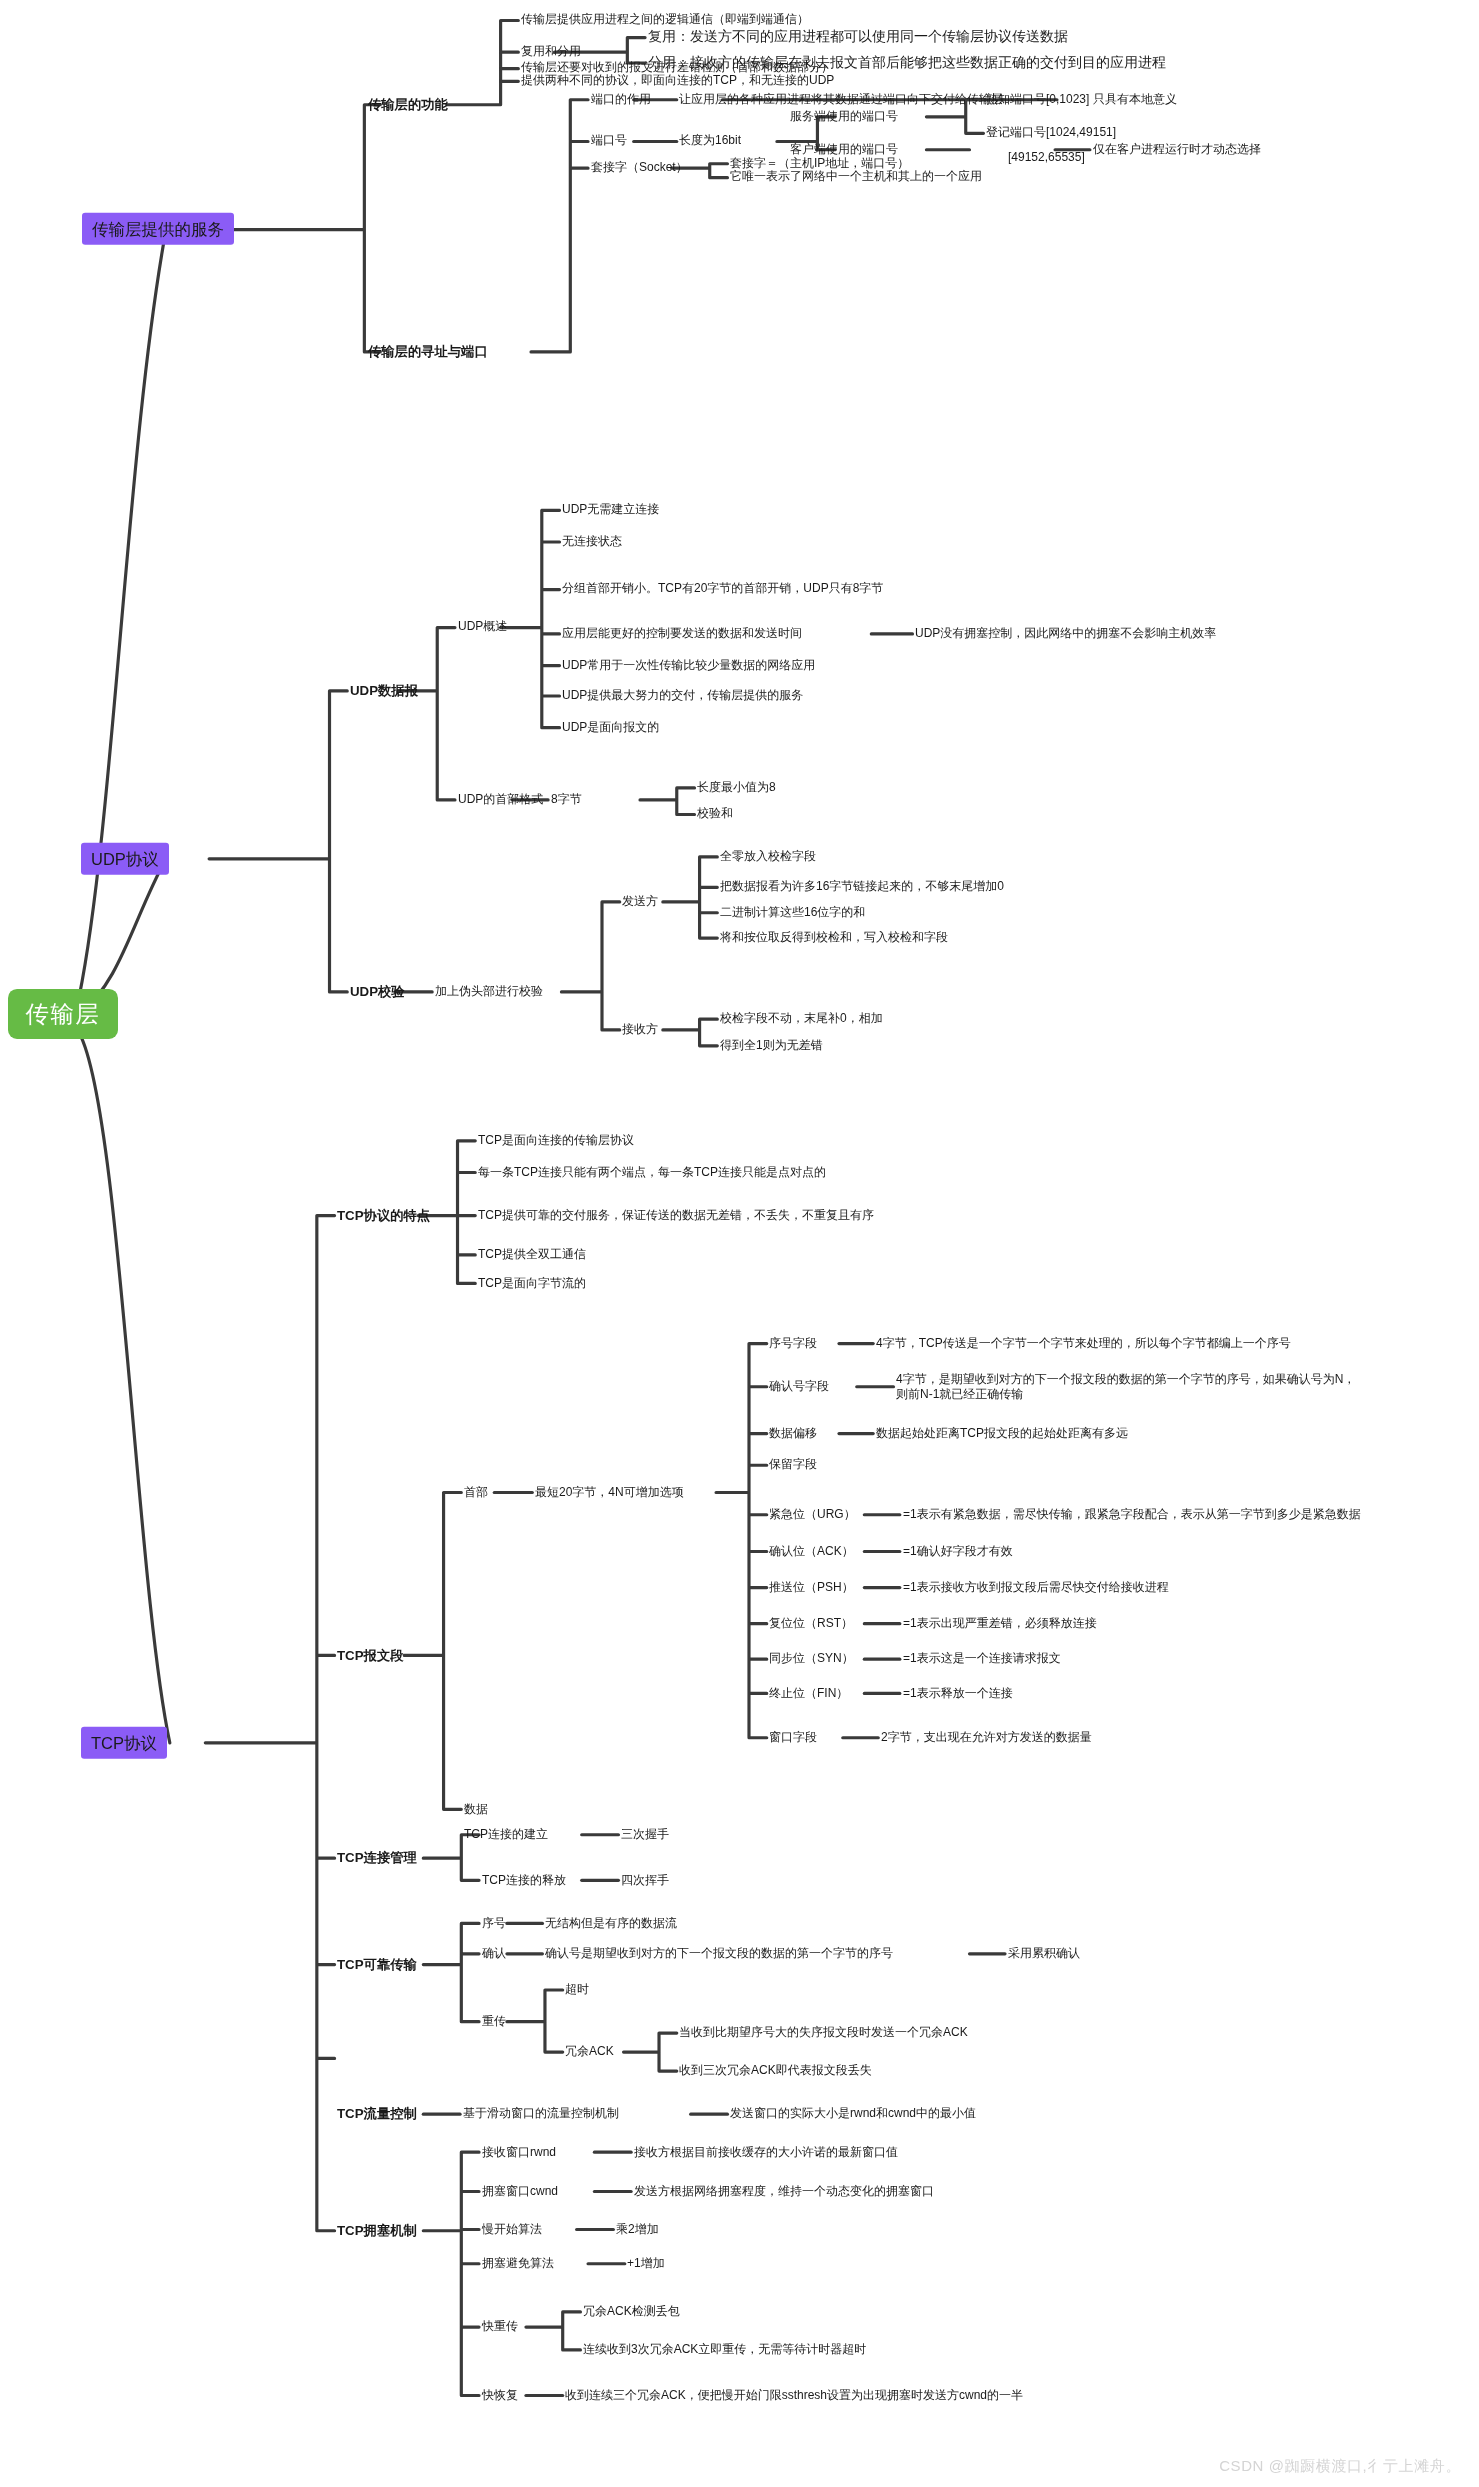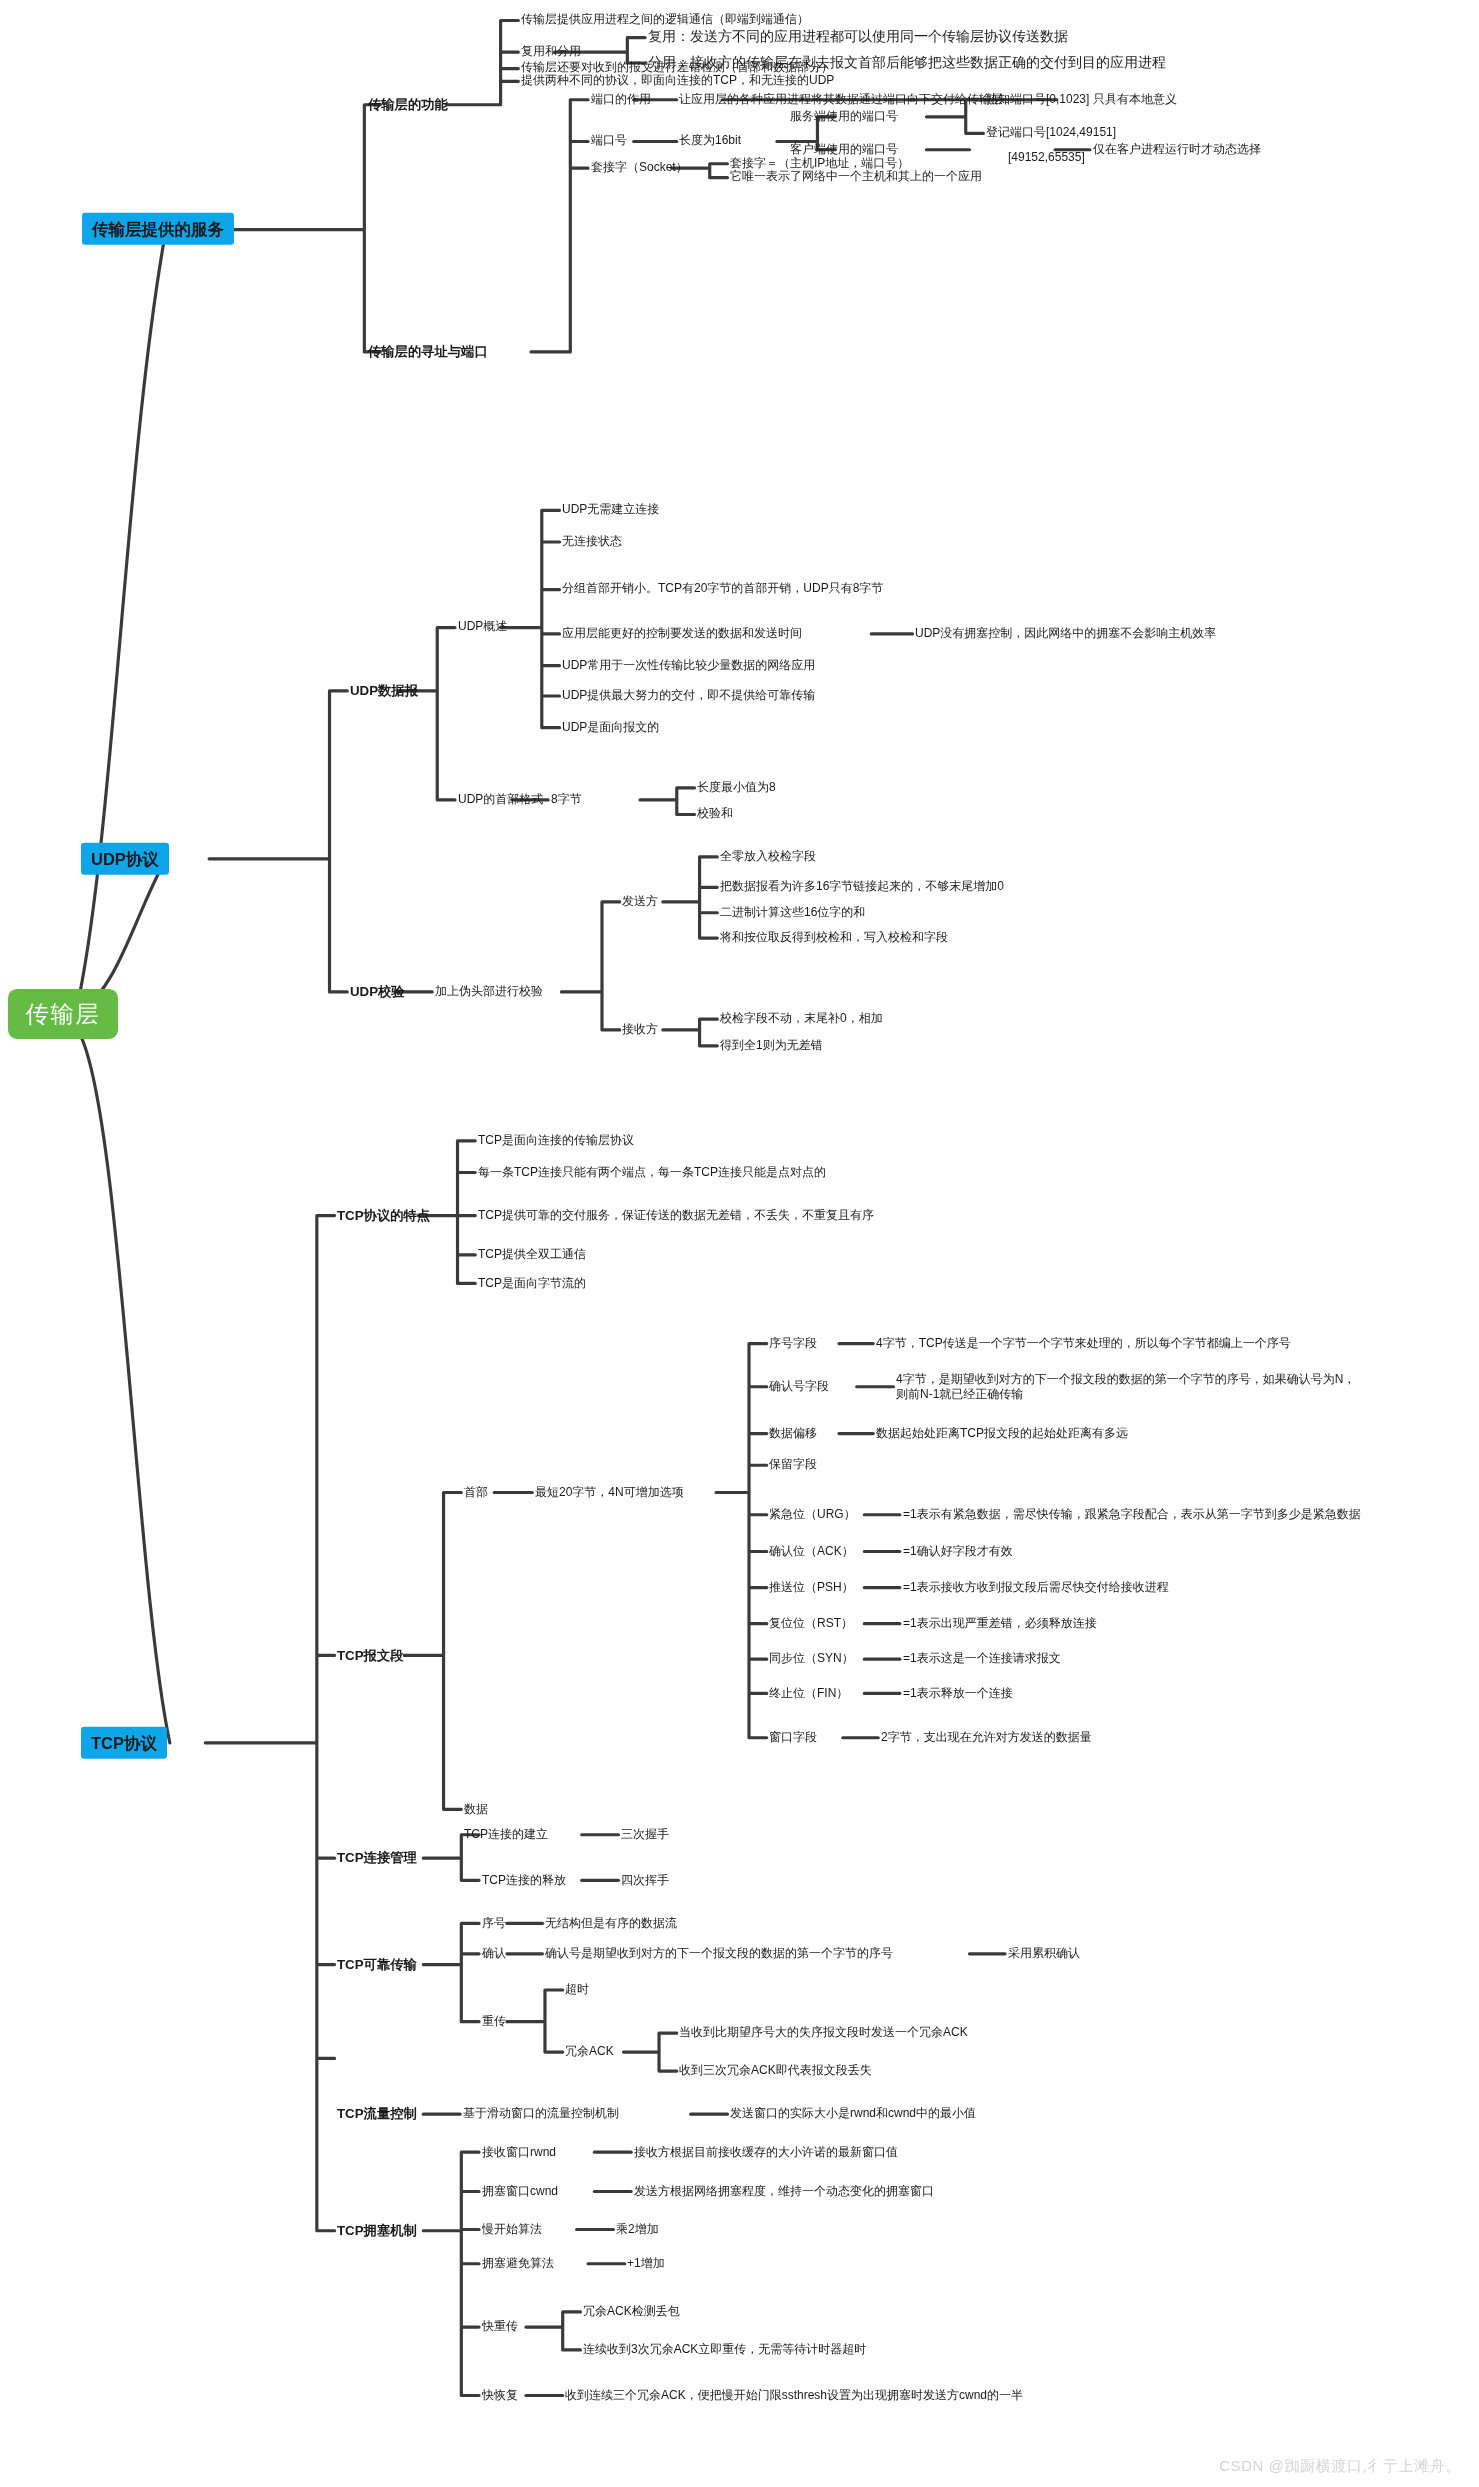--- a/index.html
+++ b/index.html
@@ -35,25 +35,25 @@
     background: #66bb45;
     color: #ffffff;
     border-radius: 9px;
     padding: 10px 18px;
     font-size: 23.5px;
     letter-spacing: 1.3px;
     transform: translateY(-50%);
   }
   
   .n-l1 {
-    background: #0ea5e9;
+    background: #8b5cf6;
     border-radius: 3.2px;
     padding: 5.7px 10px;
     font-size: 16.5px;
-    font-weight: 700;
+    font-weight: 400;
   }
   
   .n-l2 { font-size: 13.3px; font-weight: 700; }
   
   .n-l3 { font-size: 12px; font-weight: 400; }
   
   .n-l4 { font-size: 14px; font-weight: 400; }
 
   .watermark {
     position: absolute;
@@ -240,21 +240,21 @@
 
   <div class="node n-l1" style="left:81px; top:859px;">UDP协议</div>
   <div class="node n-l2" style="left:350px; top:691px;text-align:center;">UDP数据报</div>
   <div class="node n-l3" style="left:458px; top:627px;">UDP概述</div>
   <div class="node n-l3" style="left:562px; top:510px;">UDP无需建立连接</div>
   <div class="node n-l3" style="left:562px; top:542px;">无连接状态</div>
   <div class="node n-l3" style="left:562px; top:589px;">分组首部开销小。TCP有20字节的首部开销，UDP只有8字节</div>
   <div class="node n-l3" style="left:562px; top:634px;">应用层能更好的控制要发送的数据和发送时间</div>
   <div class="node n-l3" style="left:915px; top:634px;">UDP没有拥塞控制，因此网络中的拥塞不会影响主机效率</div>
   <div class="node n-l3" style="left:562px; top:666px;">UDP常用于一次性传输比较少量数据的网络应用</div>
-  <div class="node n-l3" style="left:562px; top:696px;">UDP提供最大努力的交付，即不提供给可靠传输</div>
+  <div class="node n-l3" style="left:562px; top:696px;">UDP提供最大努力的交付，传输层提供的服务</div>
   <div class="node n-l3" style="left:562px; top:728px;">UDP是面向报文的</div>
   <div class="node n-l3" style="left:458px; top:800px;">UDP的首部格式</div>
   <div class="node n-l3" style="left:551px; top:800px;">8字节</div>
   <div class="node n-l3" style="left:697px; top:788px;">长度最小值为8</div>
   <div class="node n-l3" style="left:697px; top:814px;">校验和</div>
 
   <div class="node n-l2" style="left:350px; top:992px;">UDP校验</div>
   <div class="node n-l3" style="left:435px; top:992px;">加上伪头部进行校验</div>
   <div class="node n-l3" style="left:622px; top:902px;">发送方</div>
   <div class="node n-l3" style="left:720px; top:857px;">全零放入校检字段</div>

